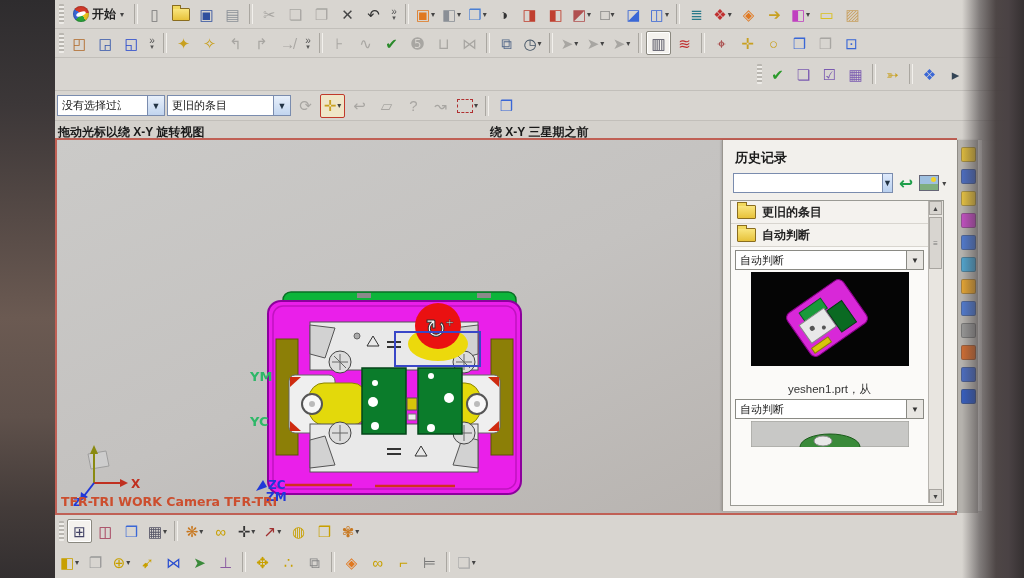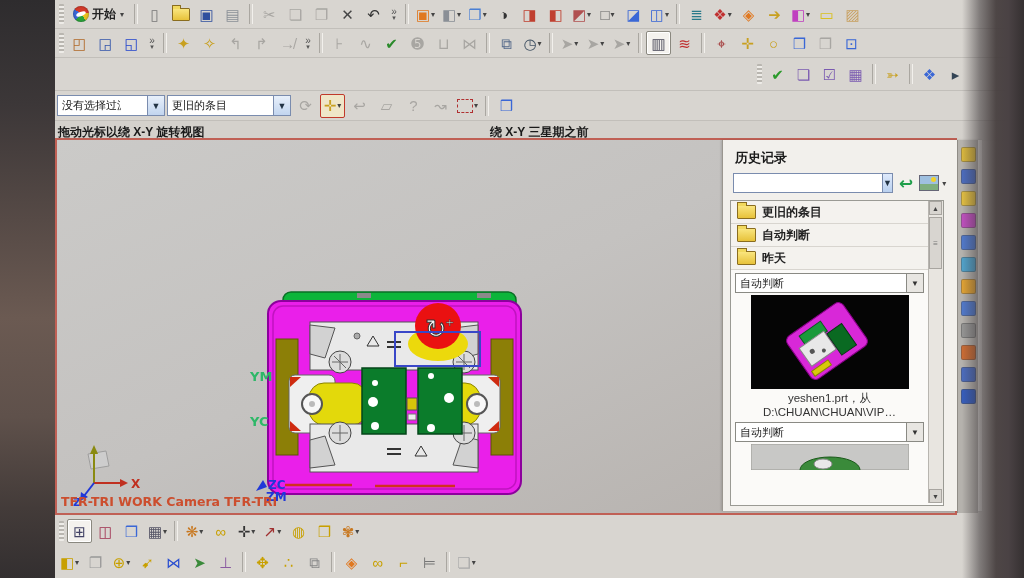--- a/index.html
+++ b/index.html
@@ -487,44 +487,40 @@
         </span>
       </div>
       <div class="plist">
         <div class="plist-inner">
           <div class="frow">
                 <span class="folder"></span>
                 <span class="flbl">更旧的条目</span>
               </div><div class="frow">
                 <span class="folder"></span>
                 <span class="flbl">自动判断</span>
-              </div><div class="frow">
-                <span class="folder"></span>
-                <span class="flbl">昨天</span>
               </div><div style="display:contents"></div>
           
           <div class="ecombo">
             <span class="cval">自动判断</span>
             <span class="cbtn">▼</span>
           </div>
           <svg class="thumb1" width="158" height="94">
             <rect x="0" y="0" width="158" height="94" fill="#050505"></rect>
             <g transform="translate(76,46) rotate(-35)">
               <rect x="-34" y="-26" width="68" height="52" rx="6" fill="#d828d8" stroke="#8a008a"></rect>
               <rect x="-20" y="-20" width="26" height="12" fill="#1a9a3a" stroke="#0a5a20"></rect>
               <rect x="-27" y="-10" width="30" height="22" fill="#e8e8e8" stroke="#888"></rect>
               <rect x="4" y="-6" width="18" height="26" fill="#0a6a22" stroke="#053a12"></rect>
               <circle cx="-18" cy="0" r="2.5" fill="#555"></circle>
                   <circle cx="-8" cy="6" r="2" fill="#555"></circle>
               <rect x="-30" y="16" width="20" height="6" fill="#d8c80a" stroke="#8a8400"></rect>
             </g>
           </svg>
-          <div class="cap" style="margin-top:2px">
+          <div class="cap" style="margin-top:16px">
             <div>yeshen1.prt，从</div>
-            <div>D:\CHUAN\CHUAN\VIP…</div>
           </div>
           <div class="ecombo">
             <span class="cval">自动判断</span>
             <span class="cbtn">▼</span>
           </div>
           <svg class="thumb1" width="158" height="26">
             <rect x="0" y="0" width="158" height="26" fill="#c8c8c6" stroke="#9a9a94"></rect>
             <ellipse cx="79" cy="26" rx="30" ry="13" fill="#3a8a3a" stroke="#1a5a1a"></ellipse>
             <ellipse cx="72" cy="20" rx="9" ry="5" fill="#e8e8e8" stroke="#888"></ellipse>
           </svg>

